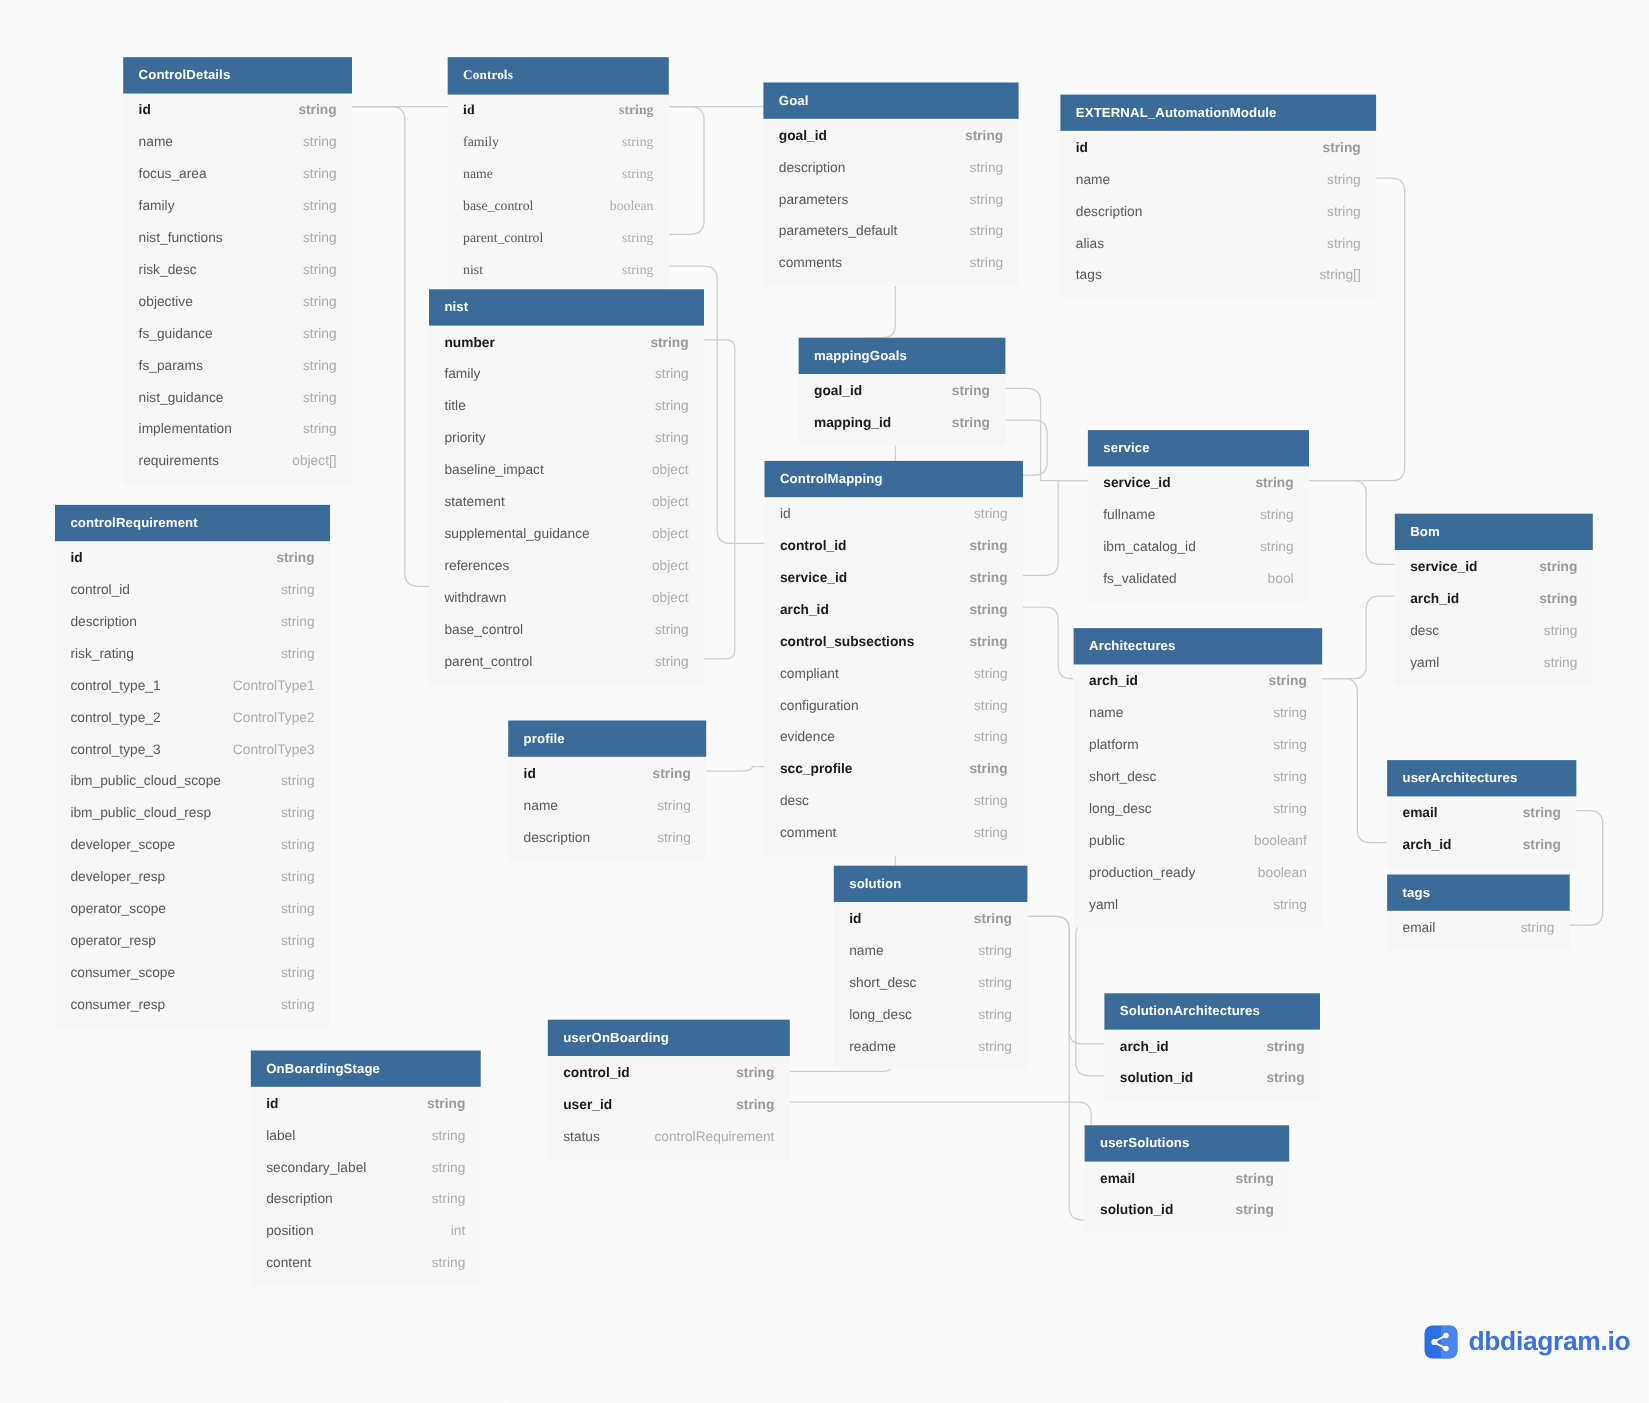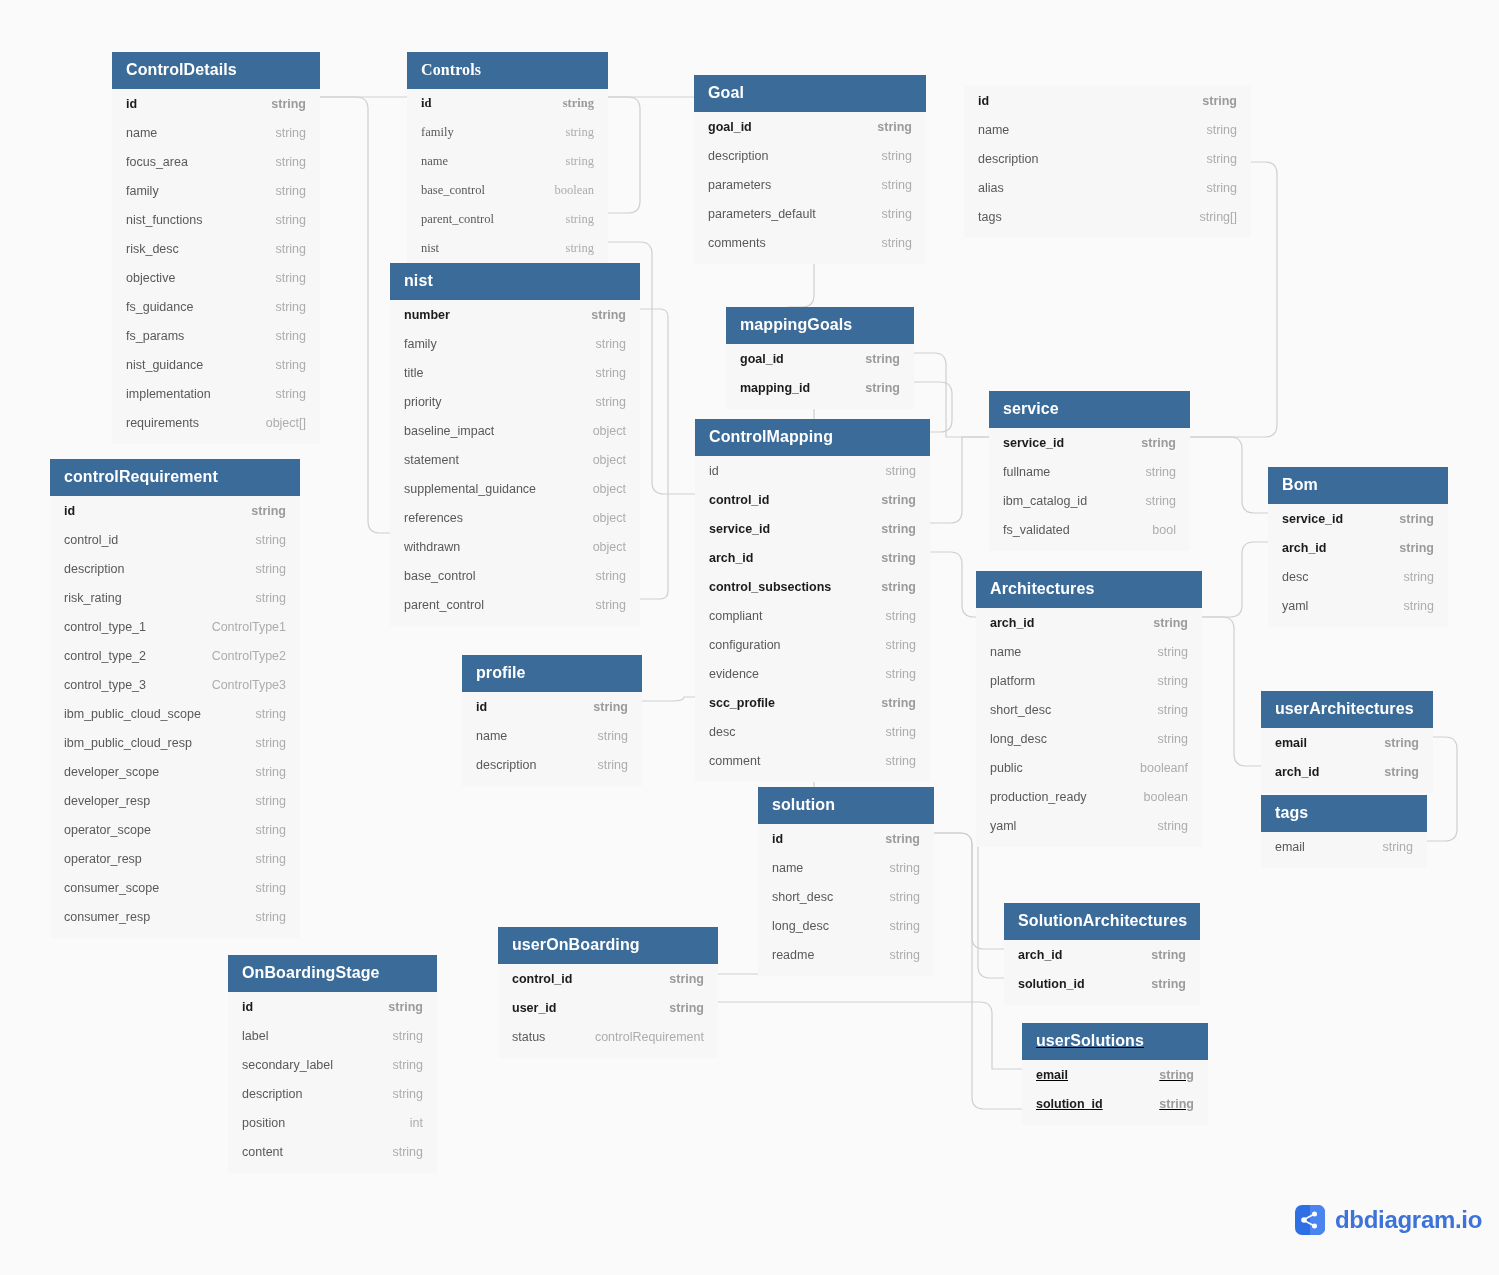--- a/index.html
+++ b/index.html
@@ -24,21 +24,21 @@
   }
   .table {
     position: absolute;
     background: #f7f7f7;
     box-sizing: border-box;
   }
   .table-header {
     background: #3b6b98;
     color: #ffffff;
     font-weight: bold;
-    font-size: 16px;
+    font-size: 12px;
     letter-spacing: 0.1px;
     padding: 9px 14px 10px 14px;
     box-sizing: border-box;
     white-space: nowrap;
     overflow: hidden;
   }
   .field {
     display: flex;
     justify-content: space-between;
     align-items: center;
@@ -234,20 +234,21 @@
             <span class="fname">parameters_default</span>
             <span class="ftype">string</span>
           </div>
           <div class="field">
             <span class="fname">comments</span>
             <span class="ftype">string</span>
           </div>
         </div>
       </div>
       <div class="table" style="left: 964px; top: 86px; width: 287px;">
+        <div class="table-header">EXTERNAL_AutomationModule</div>
         <div class="table-body">
           <div class="field pk">
             <span class="fname">id</span>
             <span class="ftype">string</span>
           </div>
           <div class="field">
             <span class="fname">name</span>
             <span class="ftype">string</span>
           </div>
           <div class="field">
@@ -635,21 +636,21 @@
           <div class="field">
             <span class="fname">position</span>
             <span class="ftype">int</span>
           </div>
           <div class="field">
             <span class="fname">content</span>
             <span class="ftype">string</span>
           </div>
         </div>
       </div>
-      <div class="table" style="left: 1022px; top: 1023px; width: 186px; text-decoration: underline;">
+      <div class="table" style="left: 986px; top: 1023px; width: 186px;">
         <div class="table-header">userSolutions</div>
         <div class="table-body">
           <div class="field pk">
             <span class="fname">email</span>
             <span class="ftype">string</span>
           </div>
           <div class="field pk">
             <span class="fname">solution_id</span>
             <span class="ftype">string</span>
           </div>

